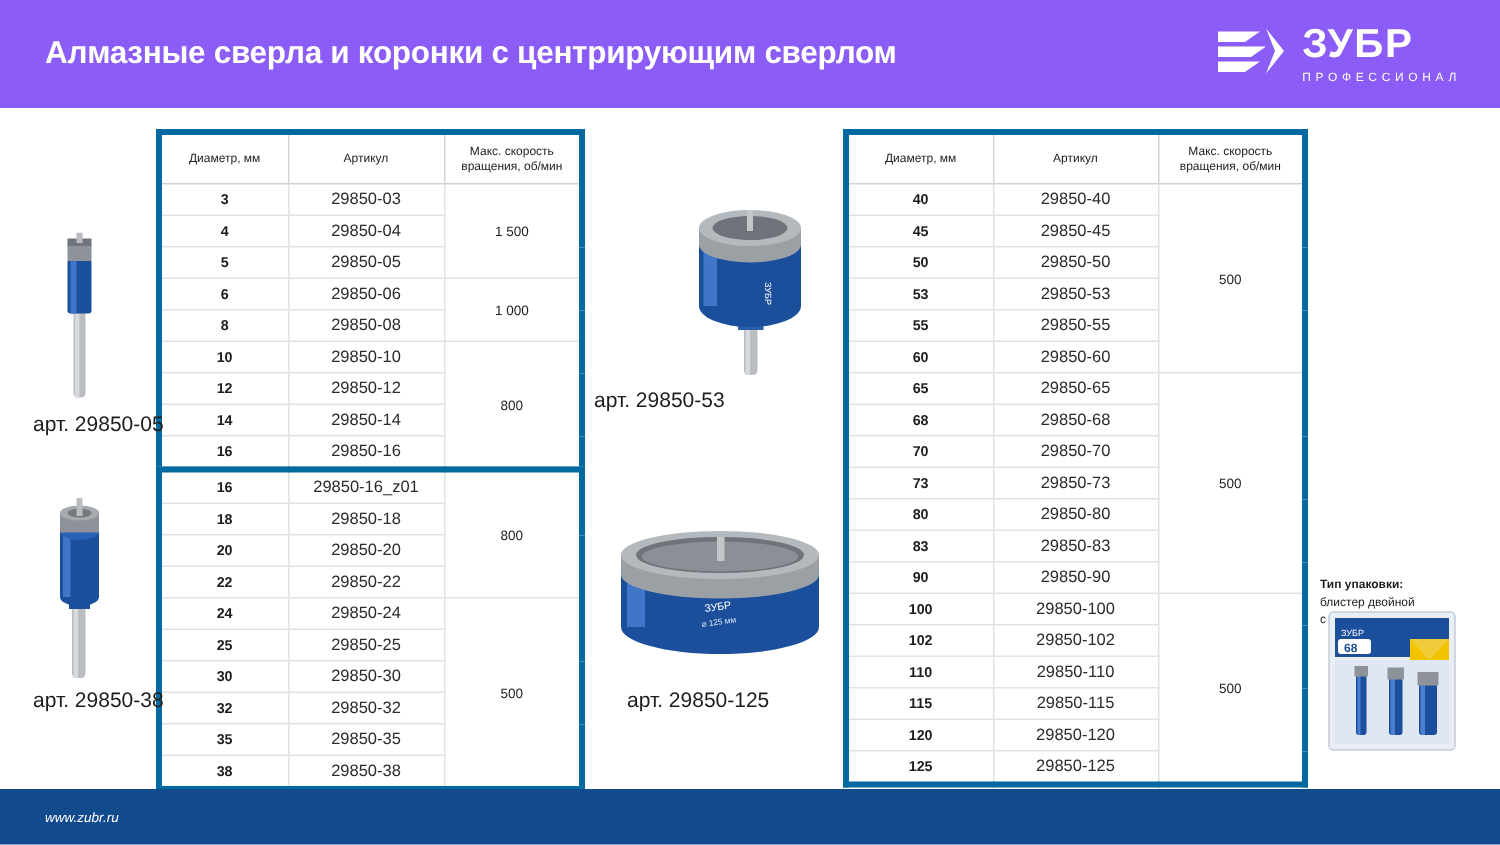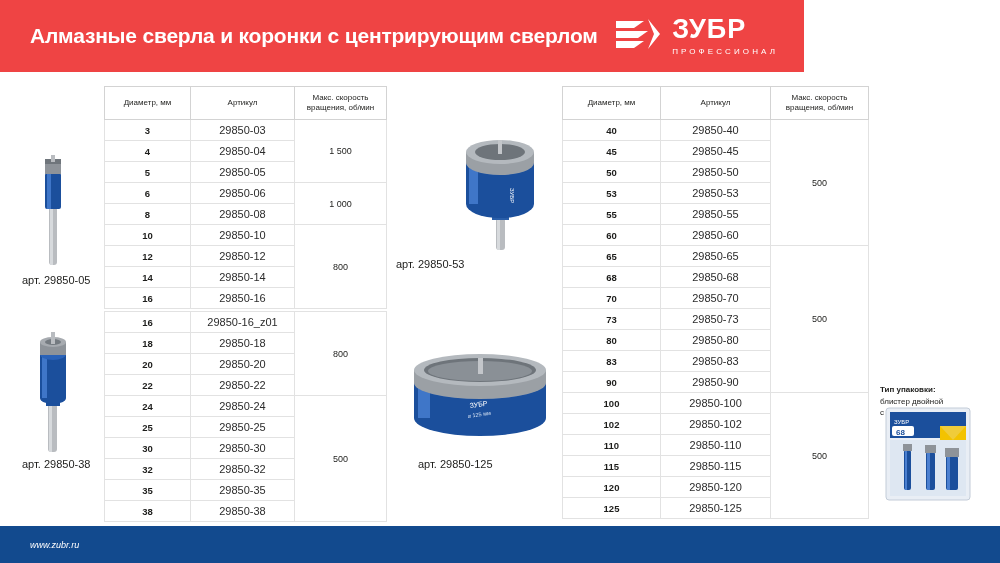--- a/index.html
+++ b/index.html
@@ -7,22 +7,22 @@
   body {
     width:1000px; height:563px;
     font-family:"Liberation Sans", sans-serif;
     background:#ffffff;
     position:relative;
     overflow:hidden;
     color:#1d1d1b;
   }
   
   .header {
-    position:absolute; left:0; top:0; width:804px; height:72px;
-    background:#ef4444;
+    position:absolute; left:0; top:0; width:1000px; height:72px;
+    background:#8b5cf6;
     display:flex; align-items:center; justify-content:space-between;
   }
   .header-title {
     color:#ffffff;
     font-size:21px;
     font-weight:bold;
     padding-left:30px;
     letter-spacing:-0.2px;
   }
   .brand {
@@ -60,33 +60,33 @@
   td {
     text-align:center;
     border:1px solid #e2e2e2;
     padding:4px 3px;
     color:#1d1d1b;
     height:19px;
   }
   td.dia { font-weight:bold; font-size:9.5px; width:86px; }
   td.art { font-size:11px; width:104px; color:#2b2b2b; }
   td.spd { font-size:9px; width:92px; }
-  table.tbl { border:1px solid #0369a1; }
+  table.tbl { border:4px solid #0369a1; }
 
   .t1 { position:absolute; left:104px; top:86px; }
   .t2 { position:absolute; left:104px; top:311px; }
   .t3 { position:absolute; left:562px; top:86px; }
 
   .t1 td.dia, .t2 td.dia { width:86px; }
   .t3 td.dia { width:98px; }
   .t3 td.art { width:110px; }
   .t3 td.spd { width:98px; }
 
   
-  .caption { position:absolute; font-size:11px; color:#1d1d1b; }
+  .caption { position:absolute; font-size:14px; color:#1d1d1b; }
   .cap1 { left:22px; top:274px; }
   .cap2 { left:22px; top:458px;text-align:center; }
   .cap3 { left:396px; top:258px; }
   .cap4 { left:418px; top:458px; }
 
   
   .pack-note {
     position:absolute; left:880px; top:384px;
     font-size:8px; line-height:1.45; color:#1d1d1b;
   }

